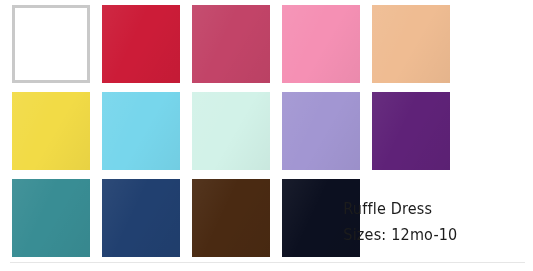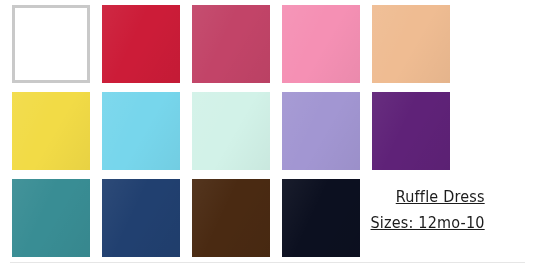--- a/index.html
+++ b/index.html
@@ -74,28 +74,27 @@
 
   .caption-cell {
     position: relative;
     width: 78px;
     height: 78px;
   }
 
   .caption-block {
     position: absolute;
     left: -34px;
-    top: 6px;
+    top: 18px;
     width: 152px;
-    text-align: right;
+    text-align: left;
     color: #1c1c1c;
     font-family: "DejaVu Sans", sans-serif;
     line-height: 1.62;
     letter-spacing: 0.2px;
-    text-decoration: underline;
   }
 
   .caption-line {
     display: block;
     font-size: 15.5px;
     font-weight: 400;
     white-space: nowrap;
     transform: scaleX(0.93);
     transform-origin: center;
   }

